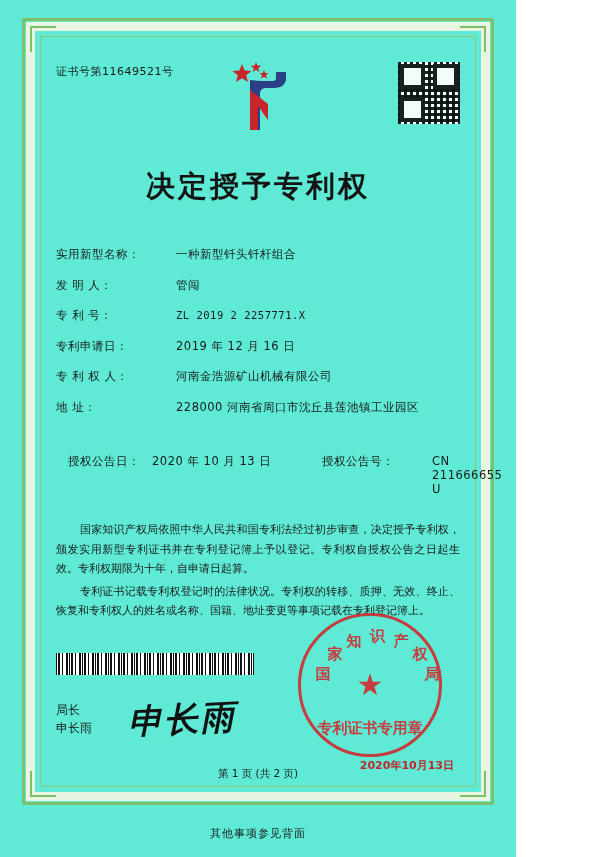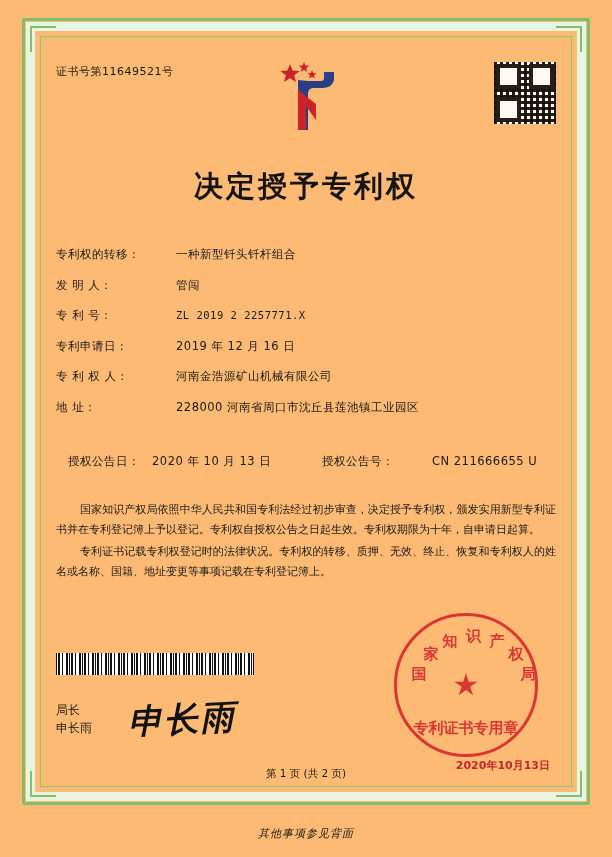--- a/index.html
+++ b/index.html
@@ -8,23 +8,23 @@
   }
   body {
     width: 612px;
     height: 857px;
     background: #ffffff;
     font-family: "DejaVu Sans", sans-serif;
     overflow: hidden;
   }
   .page {
     position: relative;
-    width: 612px;
+    width: 516px;
     height: 857px;
-    background: #fdba74;
+    background: #5eead4;
     box-sizing: border-box;
   }
   
   .frame-outer {
     position: absolute;
     left: 22px;
     top: 18px;
     right: 22px;
     bottom: 52px;
     border: 3px solid #7fbf6a;
@@ -173,21 +173,21 @@
     flex: 0 0 110px;
     letter-spacing: 0.5px;
   }
   .field-value2 { flex: 1; letter-spacing: 0.5px; }
   .mono {
     font-family: "DejaVu Sans Mono", monospace;
     font-size: 10.5px;
   }
 
   .paras {
-    margin-top: 31px;
+    margin-top: 24px;
     font-size: 11px;
     line-height: 1.78;
     color: #1a1a1a;
     text-align: justify;
   }
   .paras p {
     margin: 0 0 3px 0;
     text-indent: 24px;
   }
 
@@ -292,21 +292,20 @@
 
   .footer-note {
     position: absolute;
     left: 0;
     right: 0;
     bottom: 16px;
     text-align: center;
     font-size: 11px;
     color: #1a1a1a;
     letter-spacing: 1px;
-    font-style: italic;
   }
 </style>
 </head>
 <body>
 
 <div class="page">
 
   <div class="frame-outer"></div>
   <div class="frame-guilloche"></div>
   <div class="frame-inner"></div>
@@ -333,21 +332,21 @@
         <path d="M52 20 L52 70 L62 70 L62 34 C62 30 64 28 68 28 L76 28 C84 28 88 24 88 18 L88 12 L78 12 L78 18 C78 20 77 21 75 21 L62 21 Z" fill="#2b3f86"></path>
         <path d="M52 30 L52 70 L60 70 L60 46 L70 60 L70 44 Z" fill="#c8242a"></path>
       </svg>
     </div>
 
     <div class="title">决定授予专利权</div>
 
     <div class="fields">
 
       <div class="field-row">
-        <div class="field-label">专利权的转移：</div>
+        <div class="field-label">实用新型名称：</div>
         <div class="field-value">一种新型钎头钎杆组合</div>
       </div>
 
       <div class="field-row">
         <div class="field-label">发  明  人：</div>
         <div class="field-value">管闯</div>
       </div>
 
       <div class="field-row">
         <div class="field-label">专  利  号：</div>

